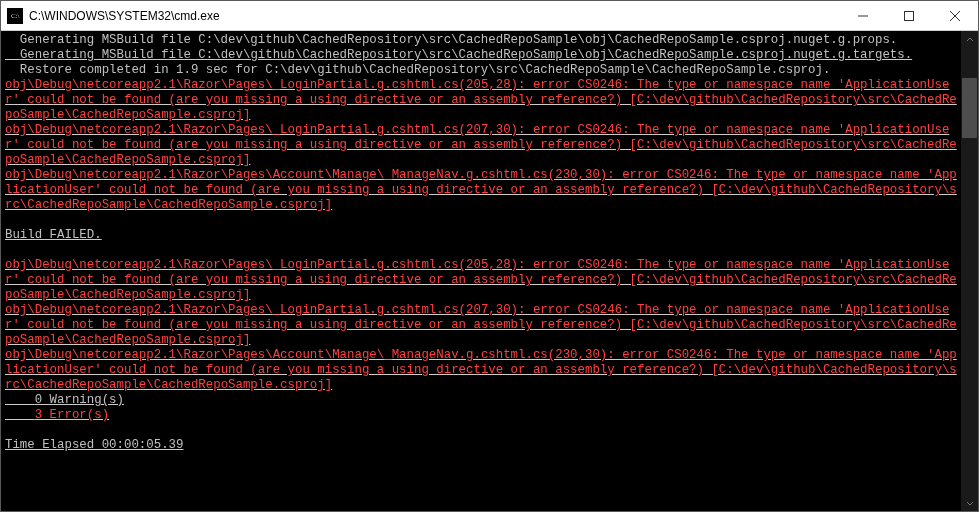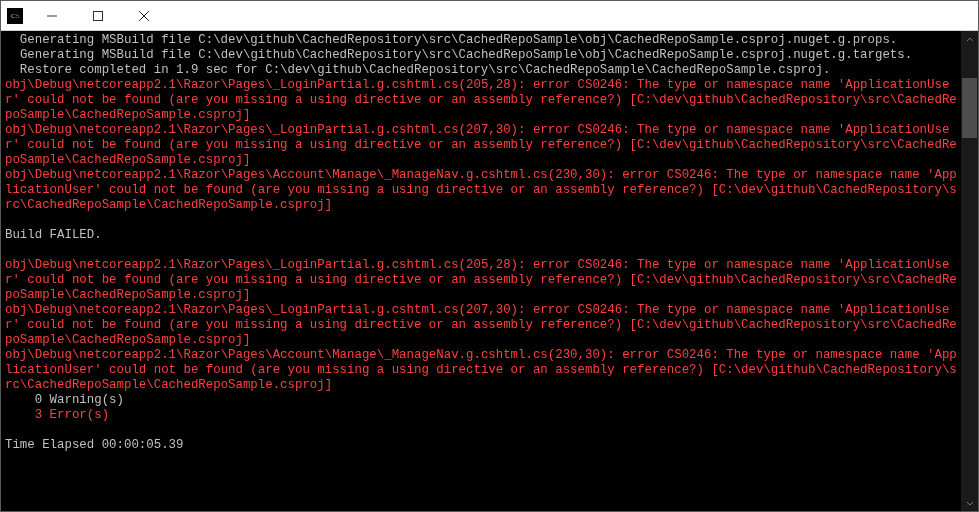--- a/index.html
+++ b/index.html
@@ -55,20 +55,21 @@
     font-size: 12.4px;
     line-height: 15px;
     color: #cccccc;
     overflow: hidden;
   }
   .terminal-inner {
     padding: 2px 0 2px 4px;
     white-space: pre-wrap;
     word-break: break-all;
     width: calc(100% - 17px);
+    text-decoration: underline;
   }
   .scrollbar {
     position: absolute;
     right: 0;
     top: 0;
     bottom: 0;
     width: 17px;
     background: #1a1a1a;
   }
   .scrollbar-btn {
@@ -101,20 +102,21 @@
 <body>
 
 <div class="titlebar">
   <div class="titlebar-icon">
     <svg width="12" height="10" viewBox="0 0 12 10">
       <rect x="0" y="0" width="12" height="10" fill="#000"></rect>
       <rect x="1" y="1" width="10" height="8" fill="#000"></rect>
       <text x="2" y="7" font-size="7" fill="#ccc" font-family="Consolas">C:\</text>
     </svg>
   </div>
+  <div class="titlebar-title">C:\WINDOWS\SYSTEM32\cmd.exe</div>
   <div class="window-controls">
     <div class="win-btn">
       <svg width="10" height="10" viewBox="0 0 10 10">
           <path d="M0 5 H10" stroke="#333" stroke-width="1"></path>
         </svg>
     </div>
     <div class="win-btn">
       <svg width="10" height="10" viewBox="0 0 10 10">
           <rect x="0.5" y="0.5" width="9" height="9" fill="none" stroke="#333" stroke-width="1"></rect>
         </svg>

